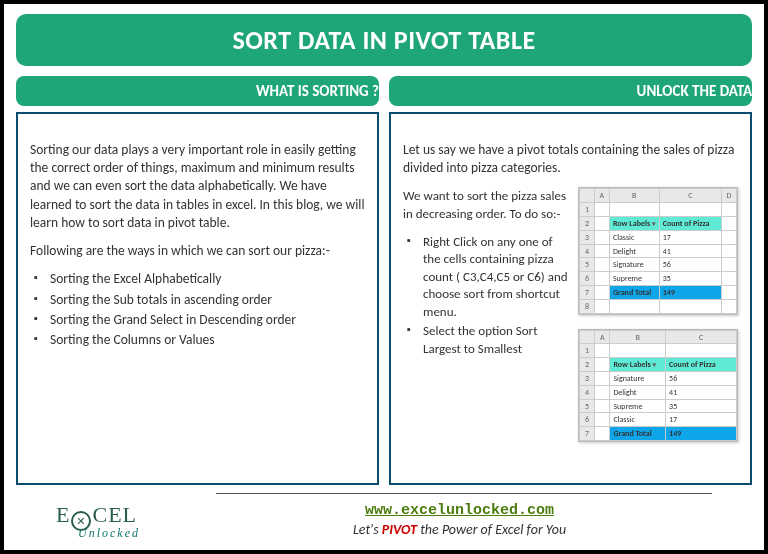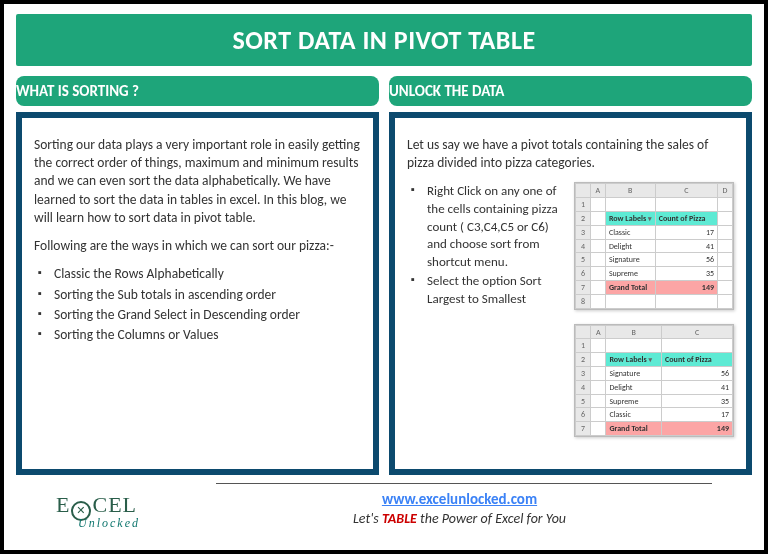--- a/index.html
+++ b/index.html
@@ -16,42 +16,42 @@
     padding: 10px 12px 6px 12px;
     position: relative;
   }
   .title-bar {
     background: #1ea57a;
     color: #fff;
     font-weight: bold;
     font-size: 26px;
     text-align: center;
     padding: 10px 0;
-    border-radius: 2px;
+    border-radius: 10px;
     margin-bottom: 10px;
     letter-spacing: 0.5px;
   }
   .columns {
     display: flex;
     gap: 10px;
   }
   .col { flex: 1; display: flex; flex-direction: column; }
   .col-header {
     background: #1ea57a;
     color: #fff;
     font-weight: bold;
     font-size: 15px;
-    text-align: left;
+    text-align: right;
     padding: 6px 0;
     border-radius: 8px;
     margin-bottom: 6px;
   }
   .col-body {
-    border: 6px solid #0c4a6e;
-    padding: 18px 12px;
+    border: 2px solid #0c4a6e;
+    padding: 27px 12px;
     font-size: 13.5px;
     color: #333;
     line-height: 1.35;
     flex: 1;
   }
   .col-body p { margin-bottom: 10px; }
   .col-body ul { list-style: none; padding-left: 4px; }
   .col-body ul li { position: relative; padding-left: 16px; margin-bottom: 2px; }
   .col-body ul li::before {
     content: "▪";
@@ -85,24 +85,24 @@
     border: 1px solid #ccc;
     padding: 1px 3px;
     height: 10px;
   }
   .mini-sheet .pivot-h {
     background: #5eead4;
     font-weight: bold;
     font-size: 8px;
   }
   .mini-sheet .pivot-total {
-    background: #fca5a5;
-    font-weight: bold;
-  }
-  .mini-sheet .rnum { text-align: right; }
+    background: #0ea5e9;
+    font-weight: bold;
+  }
+  .mini-sheet .rnum { }
   .corner { background: #e8e8e8; }
   .footer {
     display: flex;
     align-items: center;
     justify-content: center;
     gap: 30px;
     margin-top: 8px;
     border-top: none;
     position: relative;
   }
@@ -150,24 +150,25 @@
     font-style: italic;
     letter-spacing: 2px;
     color: #0f766e;
   }
   .footer-right {
     text-align: center;
     flex: 1;
     padding-top: 6px;
   }
   .footer-right a {
-    color: #3b82f6;
+    color: #4d7c0f;
     font-weight: bold;
     font-size: 15px;
     text-decoration: underline;
+    font-family: Liberation Mono, monospace;
   }
   .footer-right .tagline {
     font-size: 14px;
     font-style: italic;
     color: #333;
     margin-top: 2px;
   }
   .footer-right .tagline .unlock {
     color: #c00;
     font-weight: bold;
@@ -182,34 +183,35 @@
   <div class="title-bar">SORT DATA IN PIVOT TABLE</div>
 
   <div class="columns">
 
     <div class="col">
       <div class="col-header">WHAT IS SORTING ?</div>
       <div class="col-body">
         <p>Sorting our data plays a very important role in easily getting the correct order of things, maximum and minimum results and we can even sort the data alphabetically. We have learned to sort the data in tables in excel. In this blog, we will learn how to sort data in pivot table.</p>
         <p>Following are the ways in which we can sort our pizza:-</p>
         <ul>
-          <li>Classic the Rows Alphabetically</li>
+          <li>Sorting the Excel Alphabetically</li>
           <li>Sorting the Sub totals in ascending order</li>
           <li>Sorting the Grand Select in Descending order</li>
           <li>Sorting the Columns or Values</li>
         </ul>
       </div>
     </div>
 
     <div class="col">
       <div class="col-header">UNLOCK THE DATA</div>
       <div class="col-body">
         <p>Let us say we have a pivot totals containing the sales of pizza divided into pizza categories.</p>
         <div class="right-flex">
           <div class="right-text">
+            <p>We want to sort the pizza sales in decreasing order. To do so:-</p>
             <ul>
               <li>Right Click on any one of the cells containing pizza count ( C3,C4,C5 or C6) and choose sort from shortcut menu.</li>
               <li>Select the option Sort Largest to Smallest</li>
             </ul>
           </div>
           <div class="right-tables">
 
             <div class="mini-sheet">
               <table>
                 <tbody>
@@ -348,18 +350,18 @@
       <span>E</span>
       <span class="x-icon">
           <span class="x-glyph">✕</span>
         </span>
       <span>CEL</span>
       <span class="sub">Unlocked</span>
     </div>
     <div class="footer-right">
       <a href="#">www.excelunlocked.com</a>
       <div class="tagline">
-        <span>Let's </span><span class="unlock">TABLE</span><span> the Power of Excel for You</span>
+        <span>Let's </span><span class="unlock">PIVOT</span><span> the Power of Excel for You</span>
       </div>
     </div>
   </div>
 
 </div>
 
 </body></html>

